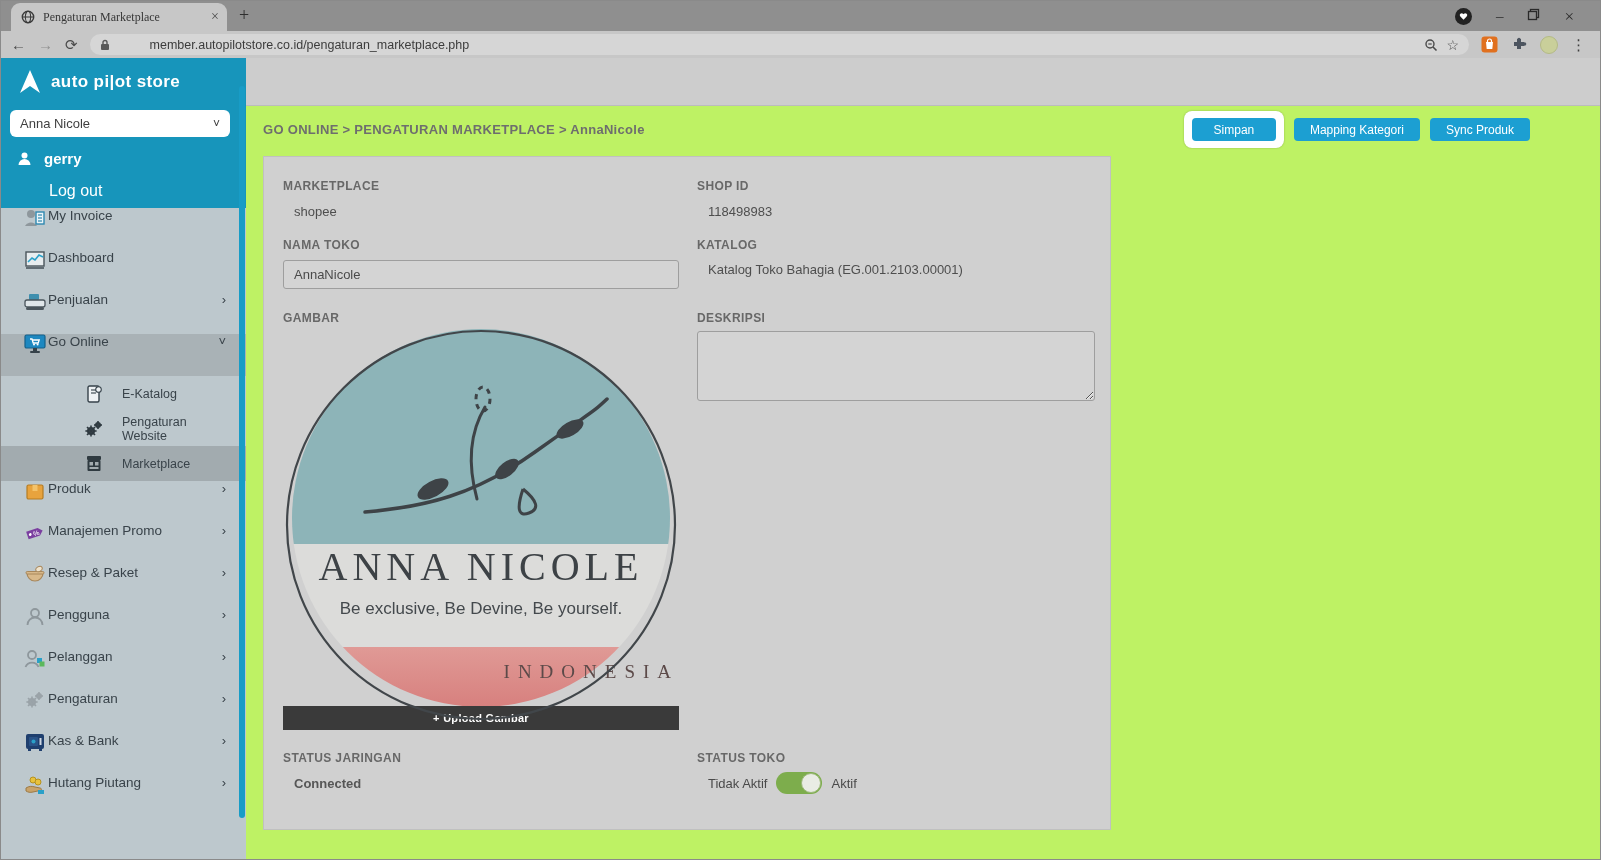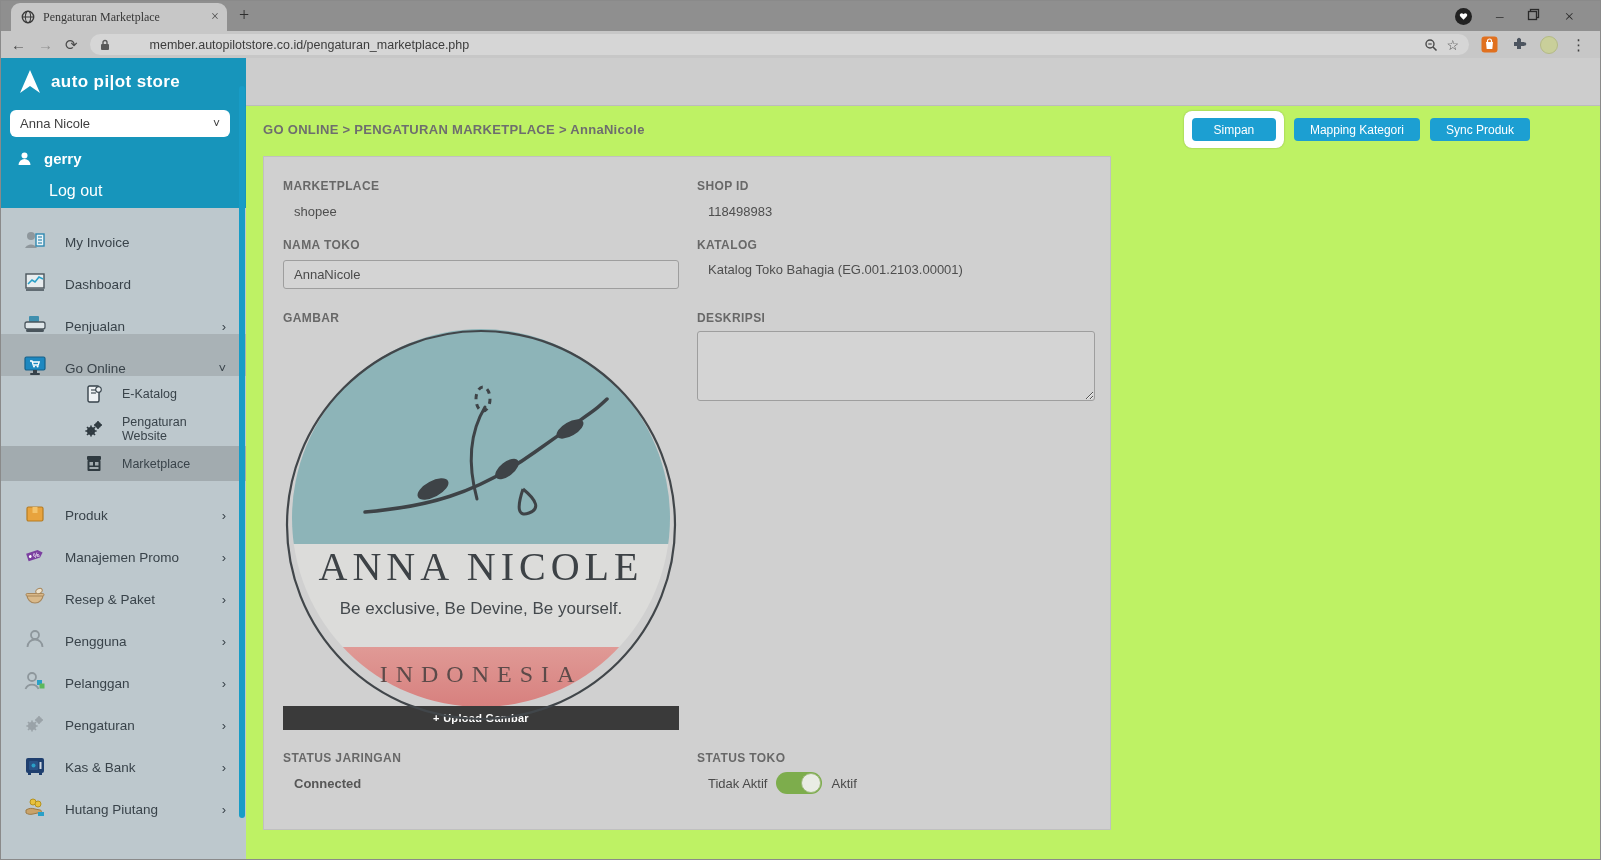--- a/index.html
+++ b/index.html
@@ -29,21 +29,21 @@
   .sidebar { position:absolute; left:0; top:57px; width:245px; height:803px; background:#bdc8cd; overflow:hidden; }
   .sb-head { position:absolute; top:0; left:0; width:100%; height:150px; background:#1795bb; color:#fff; }
   .sb-logo { position:absolute; top:11px; left:16px; display:flex; align-items:center; gap:8px; }
   .sb-logo-text { font-size:17px; font-weight:bold; letter-spacing:.4px; color:#fff; }
   .store-select { position:absolute; top:52px; left:9px; width:220px; height:27px; background:#fff; border-radius:6px; display:flex; align-items:center; padding:0 10px; }
   .store-select-text { flex:1; font-size:13px; color:#3f3f3f; }
   .store-select-chev { font-size:12px; color:#3a3a3a; }
   .sb-user { position:absolute; top:92px; left:16px; display:flex; align-items:center; gap:12px; font-size:15px; color:#fff;font-weight:bold; }
   .sb-logout { position:absolute; top:124px; left:16px; font-size:16px; color:#fff;margin-left:32px; }
   .sb-menu { position:absolute; top:150px; left:0; width:100%; }
-  .mi { display:flex; align-items:flex-end; height:42px; padding:0 20px 0 22px; gap:18px; }
+  .mi { display:flex; align-items:flex-start; height:42px; padding:0 20px 0 22px; gap:1px; }
   .mi.active { background:#a9b2b6; }
   .mi .lbl-t { flex:1; font-size:13.5px; color:#39434a; }
   .mi .chev { font-size:13px; color:#39434a; }
   .smi { display:flex; align-items:center; height:35px; padding:0 20px 0 81px; gap:16px; }
   .smi.active { background:#a2abaf; }
   .smi .lbl-t { flex:1; font-size:12.5px; color:#39434a; }
   .ic { width:24px; display:flex; align-items:center; justify-content:center; }
   .sb-scroll { position:absolute; left:238px; top:28px; width:6px; height:732px; background:#189cc6; border-radius:3px; }
 
   
@@ -61,21 +61,21 @@
   .txt-input { position:absolute; width:396px; height:29px; background:#d4d4d4; border:1px solid #9e9e9e; border-radius:3px; font-size:13px; color:#4a4a4a; padding:0 10px; font-family:"Liberation Sans",sans-serif; }
   .txt-area { position:absolute; width:398px; height:70px; background:#d4d4d4; border:1px solid #9e9e9e; border-radius:3px; resize:both; font-family:"Liberation Sans",sans-serif; }
 
   
   .imgbox { position:absolute; left:19px; top:172px; width:396px; height:401px; overflow:hidden; }
   .logo-circle { position:absolute; left:9px; top:0; width:378px; height:378px; border-radius:50%;
       background:linear-gradient(180deg,#8db4b8 0%,#8db4b8 57%,#dcdcda 57%,#dcdcda 84%,#e09a96 84%,#d7807e 100%); }
   .logo-outline { position:absolute; left:0; top:0; z-index:3; pointer-events:none; }
   .logo-t1 { position:absolute; top:214px; left:0; width:100%; text-align:center; font-family:"Liberation Serif",serif; font-size:40px; color:#3d4246; letter-spacing:5px; white-space:nowrap; }
   .logo-t2 { position:absolute; top:270px; left:0; width:100%; text-align:center; font-size:17px; color:#44494d; }
-  .logo-t3 { position:absolute; top:332px; left:0; width:100%; text-align:center; font-family:"Liberation Serif",serif; font-size:24px; color:#5c4a49; letter-spacing:8px; }
+  .logo-t3 { position:absolute; top:332px; left:0; width:100%; text-align:right; font-family:"Liberation Serif",serif; font-size:19px; color:#5c4a49; letter-spacing:8px; }
   .branch { position:absolute; left:72px; top:48px; z-index:1; }
   .upload-bar { position:absolute; left:0; bottom:0; width:100%; height:24px; background:#3a3a3a; z-index:2; display:flex; align-items:center; justify-content:center; color:#fff; font-size:11px; font-weight:bold; letter-spacing:.3px; }
 
   
   .toggle-row { position:absolute; left:444px; top:615px; display:flex; align-items:center; gap:9px; font-size:13px; color:#4a4a4a; }
   .toggle { width:46px; height:22px; border-radius:11px; background:#7dad4c; position:relative; }
   .knob { position:absolute; right:1px; top:1px; width:20px; height:20px; border-radius:50%; background:#e9ece4; border:1px solid #9cb87a; }
 </style>
 </head>
 <body>

